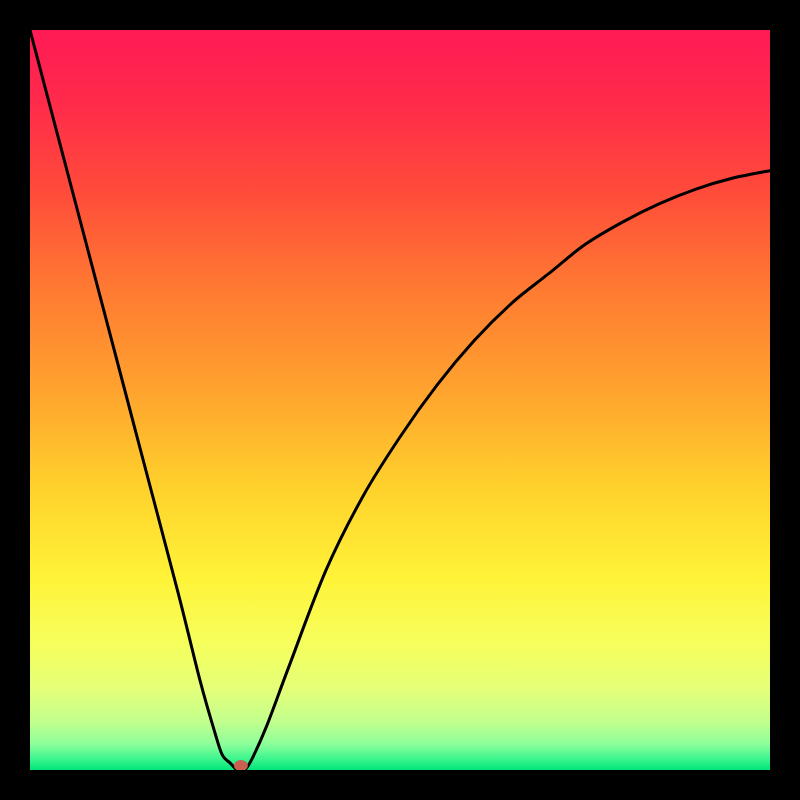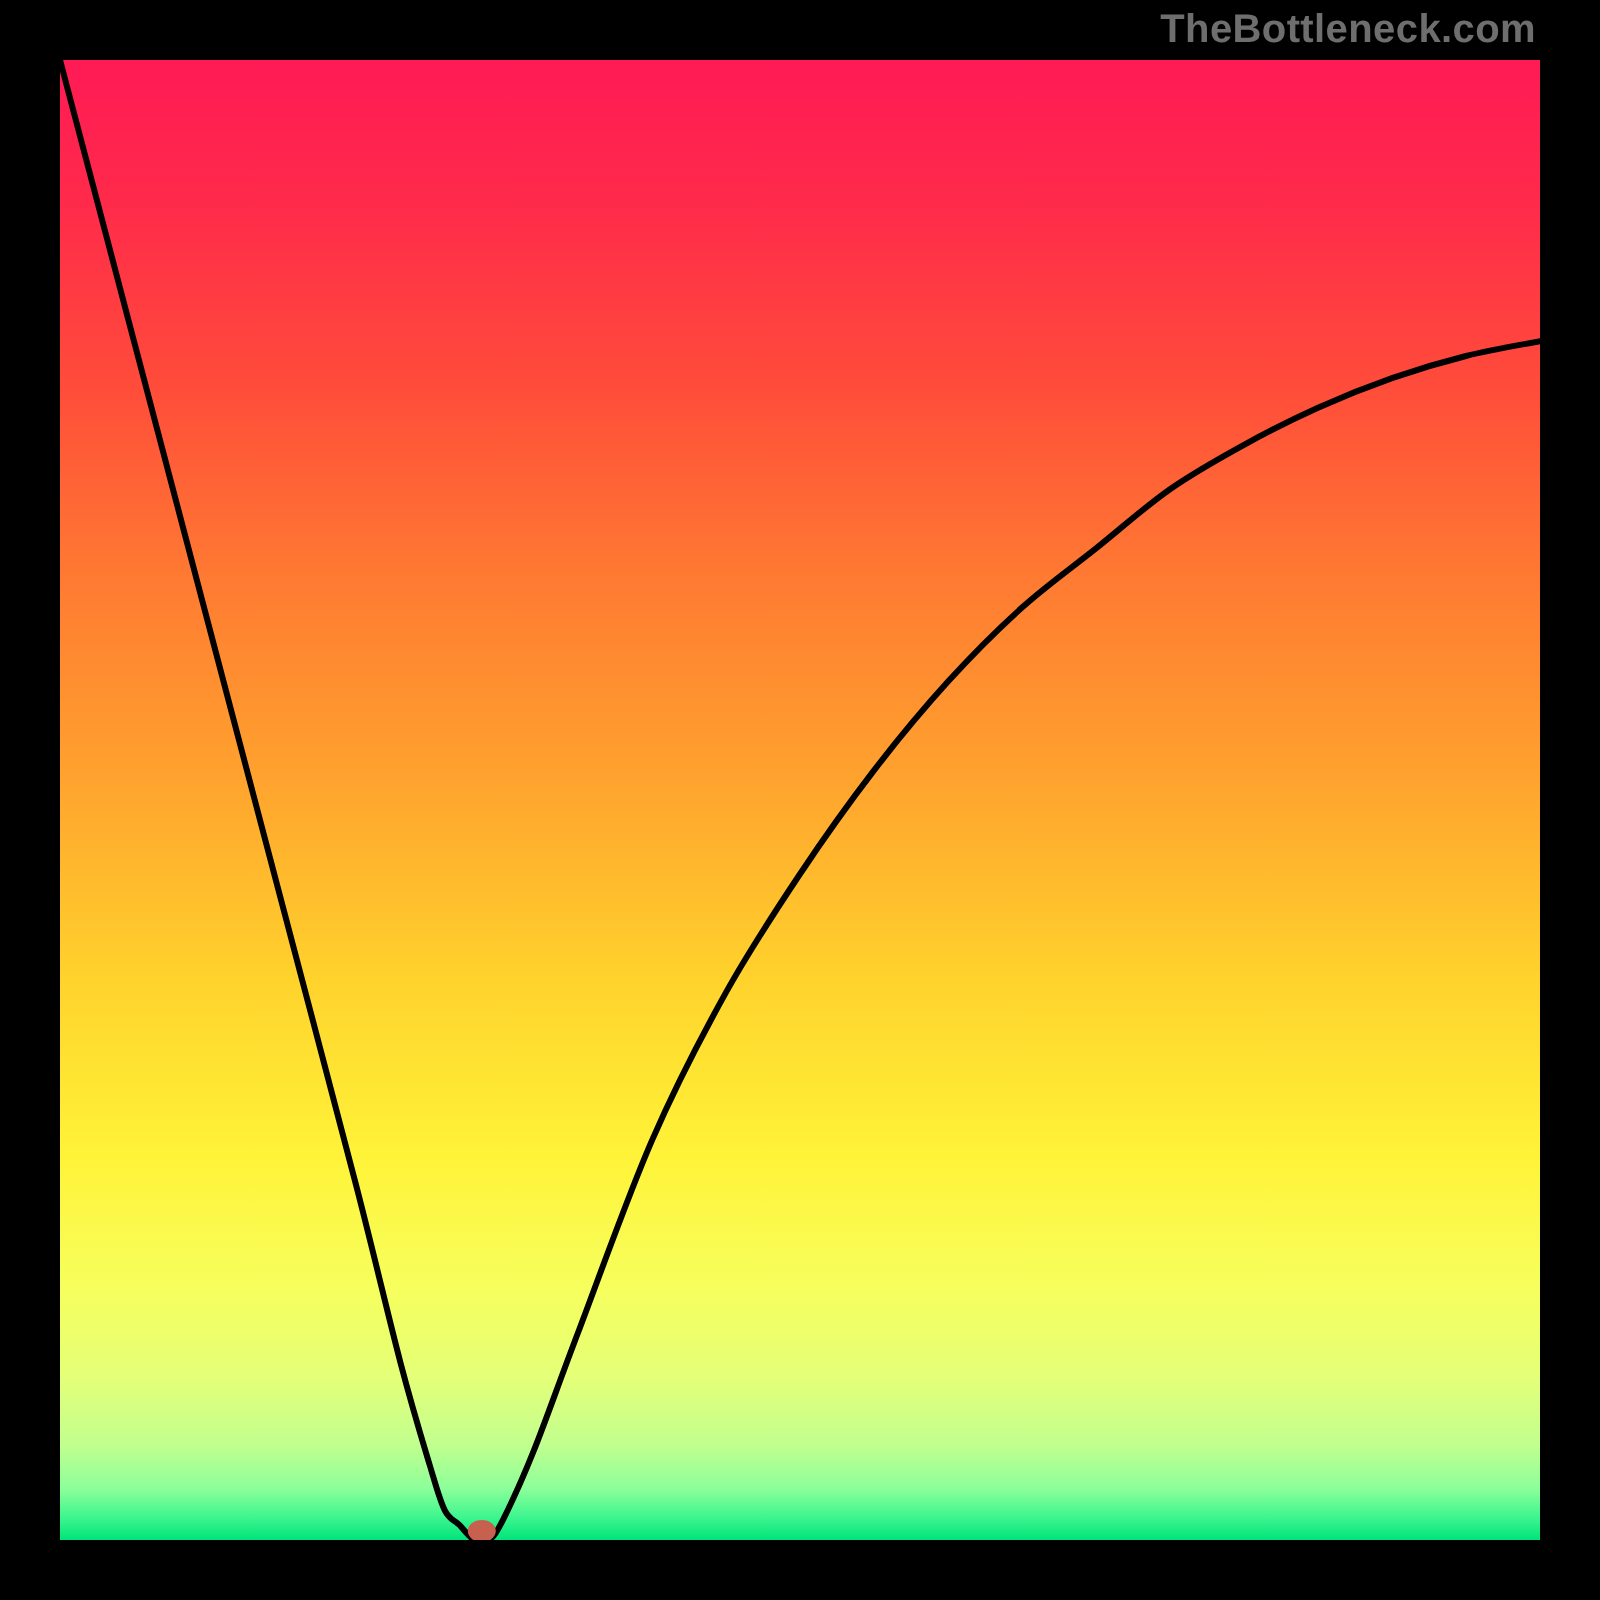--- a/index.html
+++ b/index.html
@@ -48,21 +48,20 @@
     font-size: 20px;
     font-weight: 600;
     color: #6e6e6e;
     letter-spacing: 0.2px;
   }
 </style>
 </head>
 <body>
 
 <div class="frame">
-  <div class="watermark">TheBottleneck.com</div>
 
   <div class="plot-area">
     <svg class="gradient" viewBox="0 0 740 740" preserveAspectRatio="none">
       <defs>
         <linearGradient id="bg-grad" x1="0" y1="0" x2="0" y2="1">
             <stop offset="0%" stop-color="#ff1a55"></stop>
             <stop offset="10%" stop-color="#ff2b4a"></stop>
             <stop offset="22%" stop-color="#ff4c3a"></stop>
             <stop offset="35%" stop-color="#ff7a32"></stop>
             <stop offset="48%" stop-color="#ffa12e"></stop>

